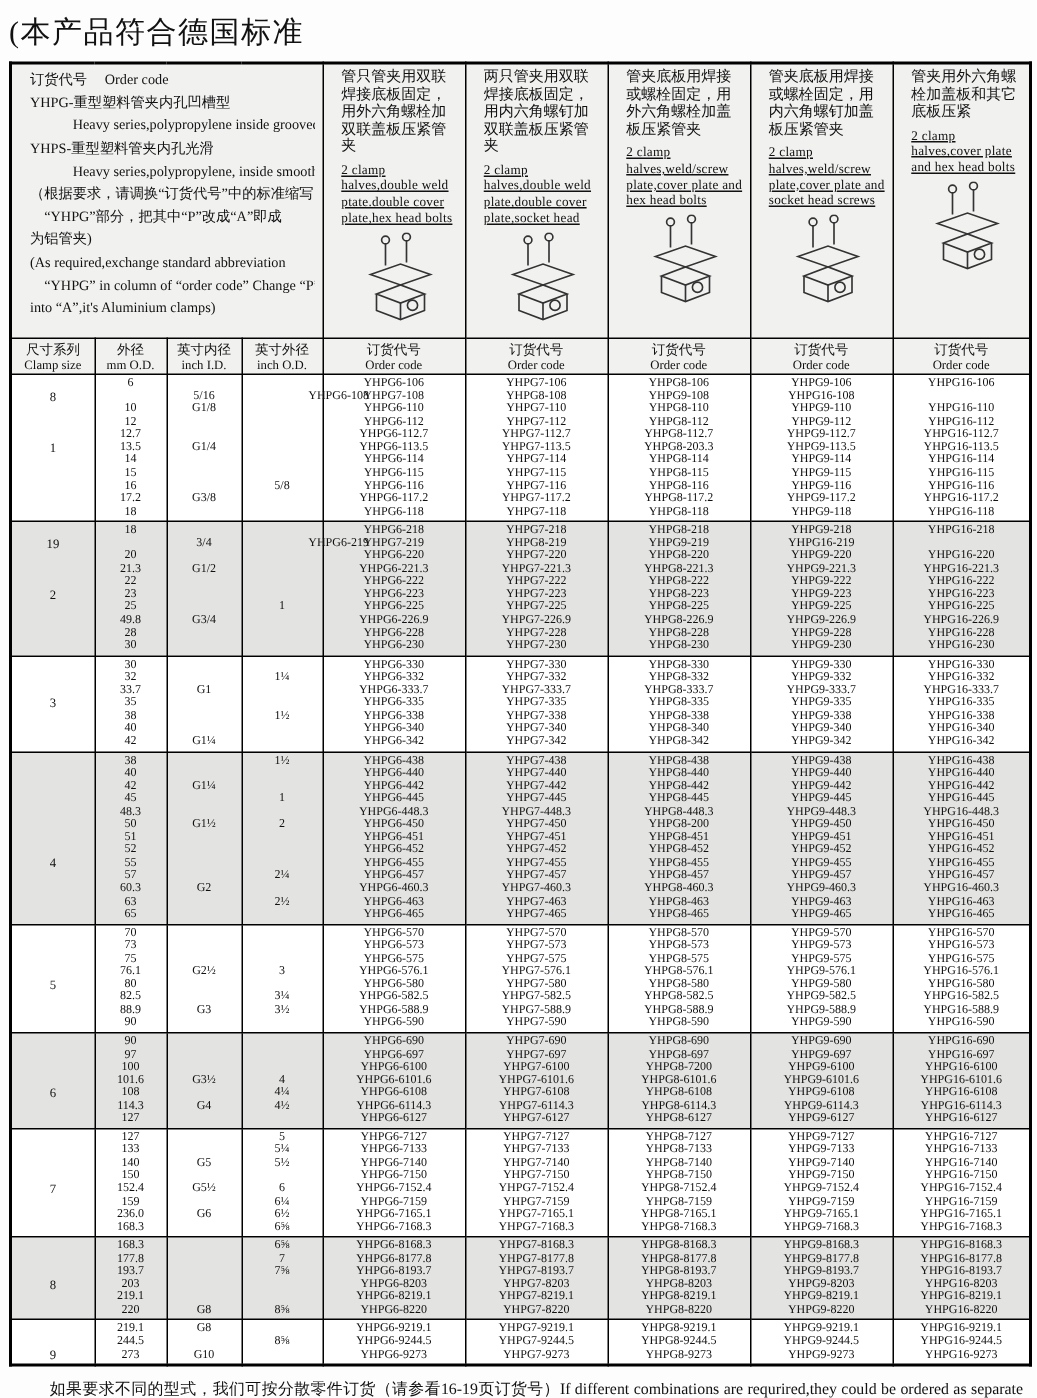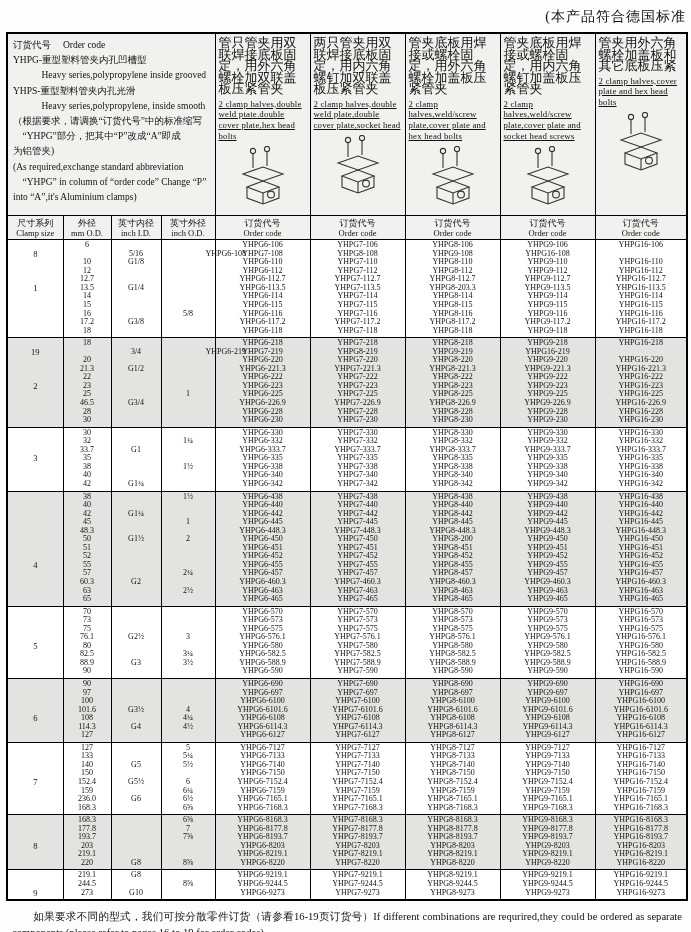--- a/index.html
+++ b/index.html
@@ -3,35 +3,35 @@
 <meta charset="utf-8">
 <style>
   * { margin:0; padding:0; box-sizing:border-box; }
   html,body { background:#fff; }
   body {
     width:691px; height:932px; overflow:hidden;
     font-family:"Liberation Serif", serif; color:#111;
   }
   .page { width:691px; height:932px; padding:6px 5px 0 6px; background:#fdfdfd; }
   .page-title {
-    text-align:right; font-size:14px; letter-spacing:1px;
+    font-size:20px; letter-spacing:1px;
     padding:2px 0 6px 0; white-space:nowrap;
   }
   table.main {
     border-collapse:collapse; table-layout:fixed; width:680px;
     border:2px solid #000;
   }
   table.main td, table.main th { border:1px solid #000; vertical-align:top; }
 
   
-  tr.desc-row td { height:176px; background:#f1f1f0; }
+  tr.desc-row td { height:176px; background:#f1f1f0;padding-left:12px; }
   td.intro-cell { padding:4px 5px; font-size:9.5px; line-height:15.2px; text-align:left; }
   td.intro-cell .iln { white-space:nowrap; overflow:hidden; }
   td.type-cell { padding:3px 3px; text-align:left; }
-  .type-zh { font-size:13px; line-height:11.5px; font-family:Liberation Sans, sans-serif; }
+  .type-zh { font-size:10px; line-height:11.5px; font-family:Liberation Sans, sans-serif; }
   .type-en { font-size:8.8px; line-height:10.8px; margin-top:4px; letter-spacing:.2px;text-decoration:underline; }
   .drawing { text-align:center; margin-top:4px; }
 
   
   tr.head-row th { background:#f1f1f0; font-weight:normal; padding:2px 0 1px 0; height:24px;margin-top:44px; }
   .h-zh { font-size:9px; line-height:10.5px; font-family:"Liberation Sans", sans-serif; }
   .h-en { font-size:8.5px; line-height:10px; }
 
   
   tr.grp td { border:1px solid #000; border-top:1.5px solid #000; padding:1px 0 2px 0; text-align:center; background:#fff; }
@@ -344,21 +344,21 @@
             <div class="ln"></div>
           </td>
           <td class="c-mm">
             <div class="ln">18</div>
             <div class="ln"></div>
             <div class="ln">20</div>
             <div class="ln">21.3</div>
             <div class="ln">22</div>
             <div class="ln">23</div>
             <div class="ln">25</div>
-            <div class="ln">46.5</div>
+            <div class="ln">49.8</div>
             <div class="ln">28</div>
             <div class="ln">30</div>
           </td>
           <td class="c-id">
             <div class="ln"></div>
             <div class="ln">3/4</div>
             <div class="ln"></div>
             <div class="ln">G1/2</div>
             <div class="ln"></div>
             <div class="ln"></div>
@@ -803,21 +803,21 @@
             <div class="ln">YHPG7-697</div>
             <div class="ln">YHPG7-6100</div>
             <div class="ln">YHPG7-6101.6</div>
             <div class="ln">YHPG7-6108</div>
             <div class="ln">YHPG7-6114.3</div>
             <div class="ln">YHPG7-6127</div>
           </td>
           <td class="c-c3">
             <div class="ln">YHPG8-690</div>
             <div class="ln">YHPG8-697</div>
-            <div class="ln">YHPG8-6100</div>
+            <div class="ln">YHPG8-7200</div>
             <div class="ln">YHPG8-6101.6</div>
             <div class="ln">YHPG8-6108</div>
             <div class="ln">YHPG8-6114.3</div>
             <div class="ln">YHPG8-6127</div>
           </td>
           <td class="c-c4">
             <div class="ln">YHPG9-690</div>
             <div class="ln">YHPG9-697</div>
             <div class="ln">YHPG9-6100</div>
             <div class="ln">YHPG9-6101.6</div>

